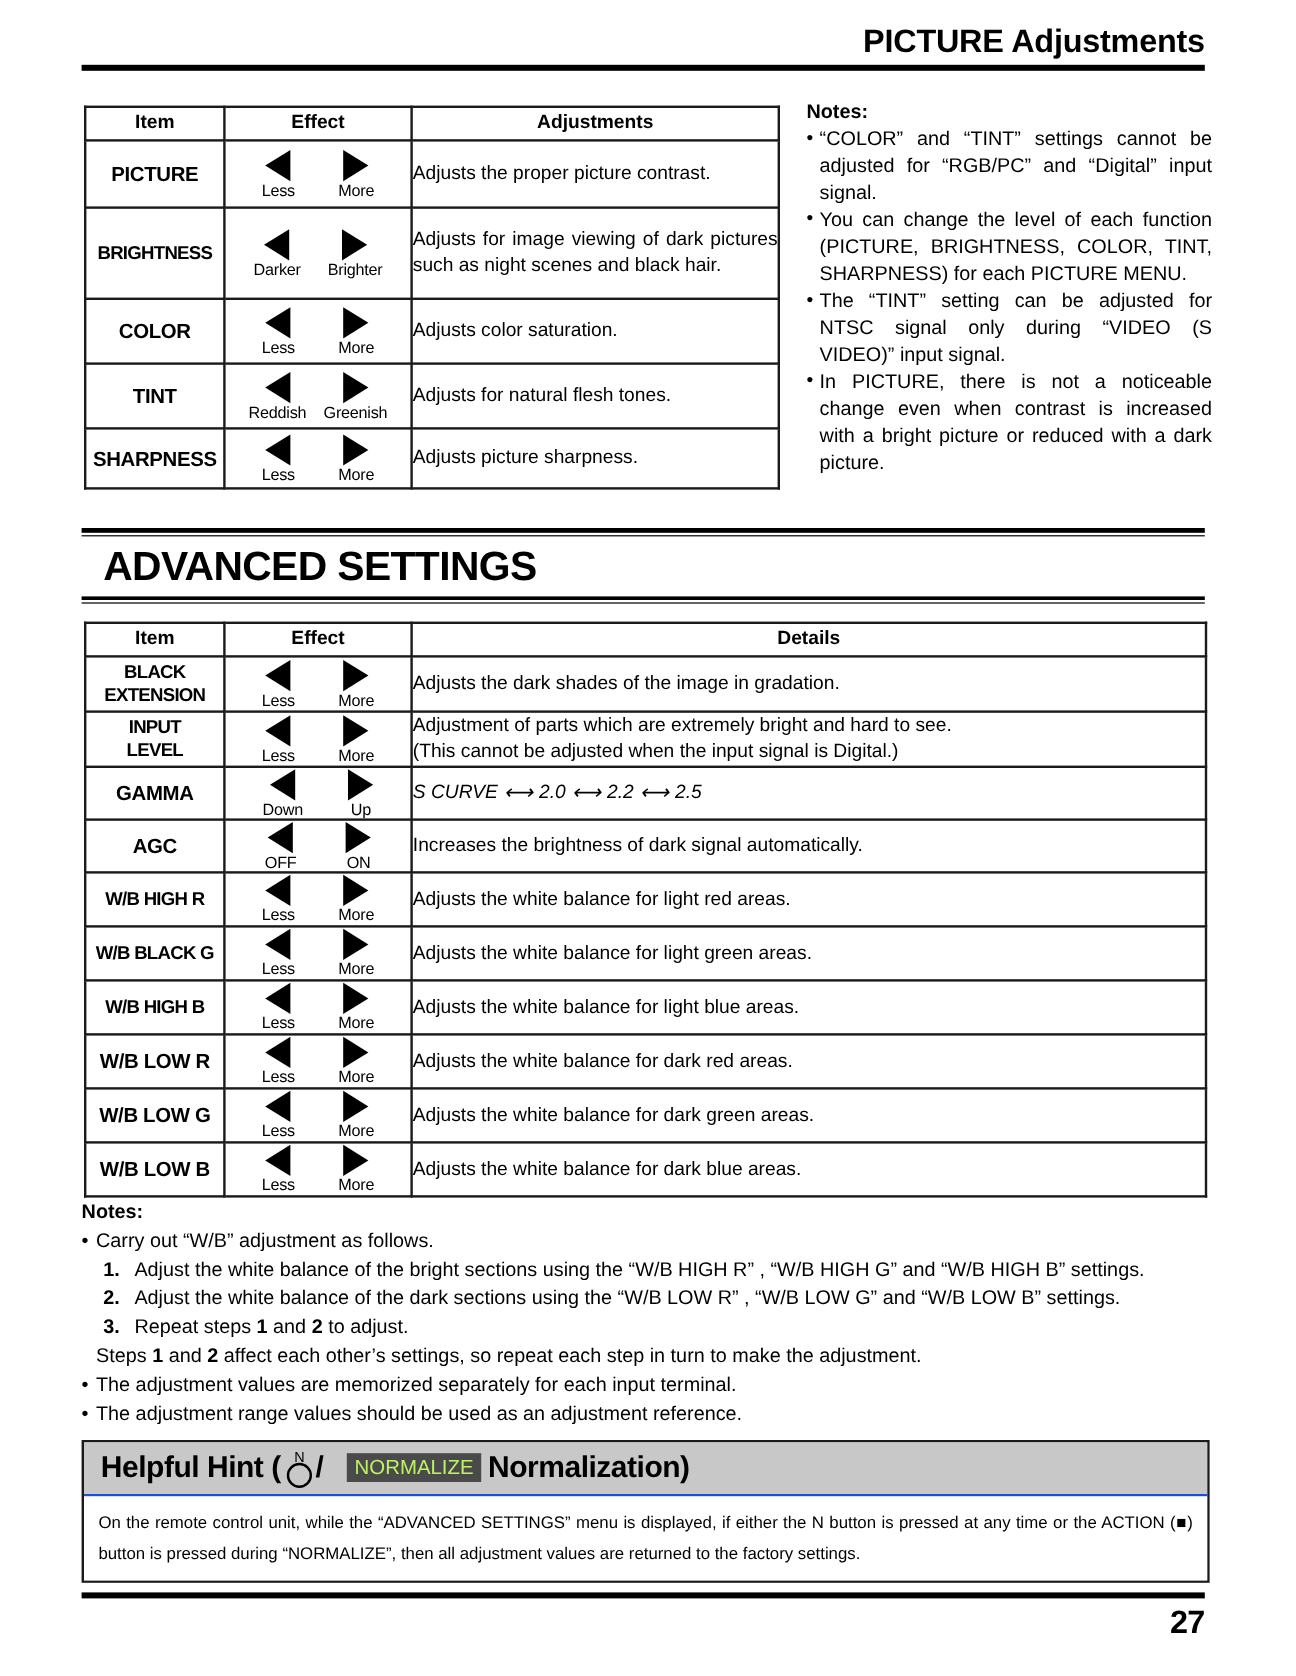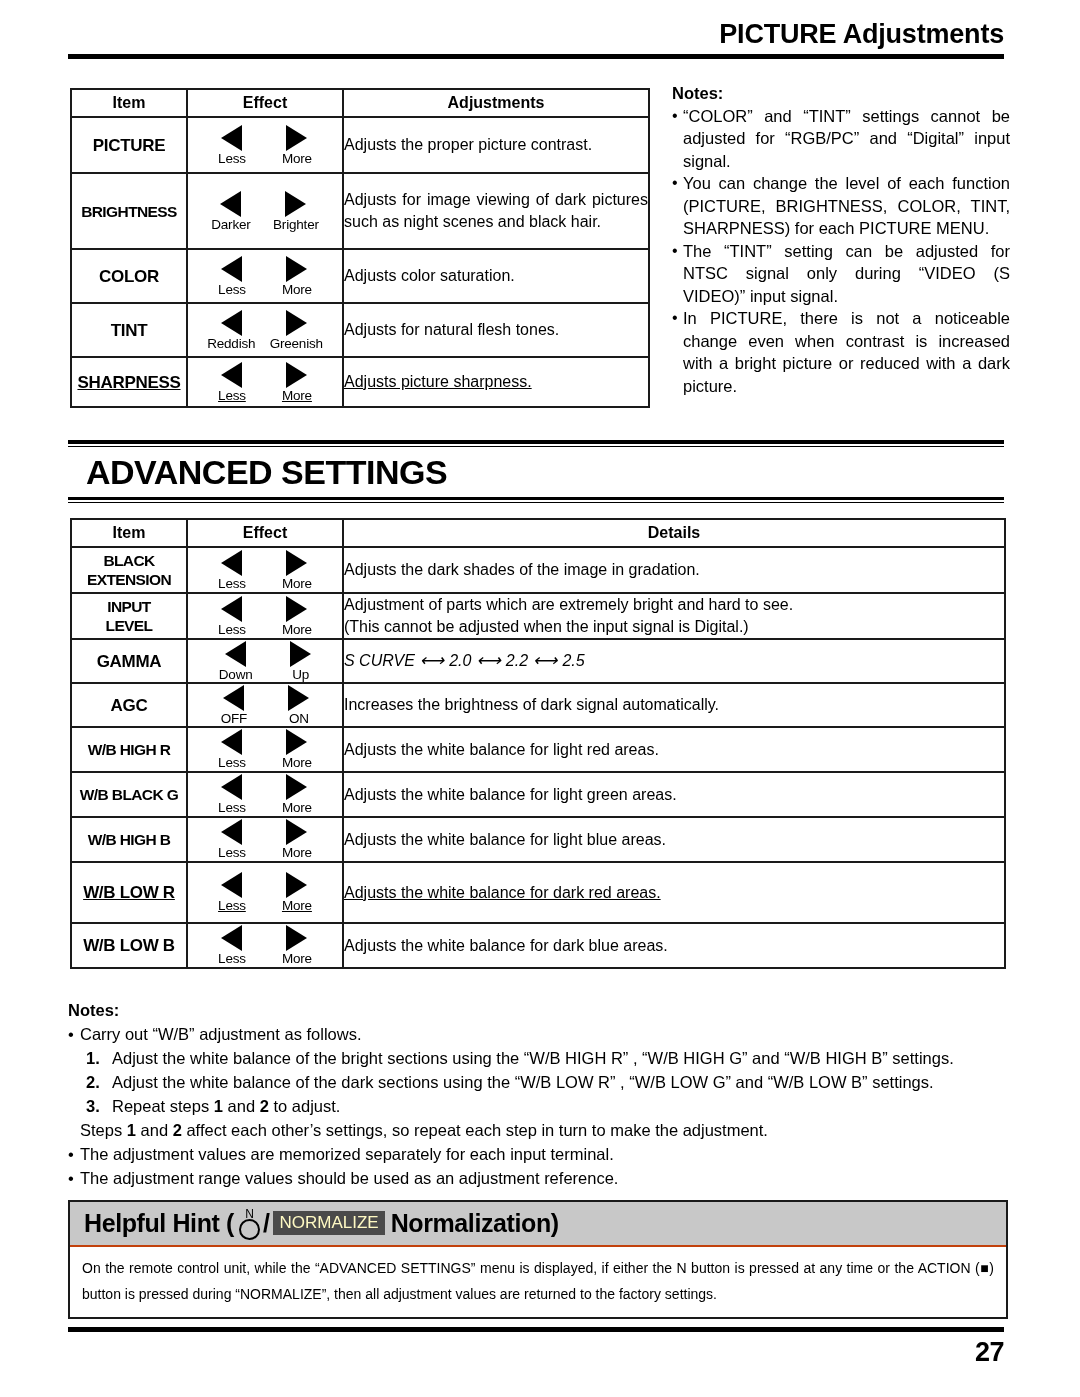--- a/index.html
+++ b/index.html
@@ -178,45 +178,45 @@
   }
   .hint-head {
     background: #c8c8c8;
     padding: 5px 14px 7px 14px;
     font-size: 25px;
     font-weight: bold;
     letter-spacing: -0.4px;
     display: flex;
     align-items: center;
     line-height: 30px;
-    border-bottom: 2px solid #c2410c;
+    border-bottom: 2px solid #1d4ed8;
   }
   .n-circle-wrap {
     display: inline-flex;
     flex-direction: column;
     align-items: center;
     margin: 0 3px 0 5px;
     position: relative;
     top: 2px;
   }
   .n-letter { font-size: 12px; font-weight: normal; line-height: 10px; }
   .n-circle {
     width: 21px; height: 21px;
     border: 2px solid #000;
     border-radius: 50%;
     box-sizing: border-box;
   }
   .normalize-badge {
     background: #4a4a4a;
-    color: #fef9c3;
+    color: #bef264;
     font-size: 17px;
     font-weight: normal;
     letter-spacing: 0px;
     padding: 1px 6px 2px 6px;
-    margin: 0 6px 0 4px;
+    margin: 0 6px 0 20px;
     line-height: 21px;
     display: inline-block;
   }
   .hint-body {
     padding: 8px 12px 10px 12px;
     font-size: 14px;
     line-height: 26px;
     text-align: justify;
     text-align-last: left;
     background: #fff;
@@ -322,21 +322,21 @@
                 <span class="eff-lbl">Reddish</span>
               </div>
               <div class="eff-grp">
                 <span class="tri tri-right"></span>
                 <span class="eff-lbl">Greenish</span>
               </div>
             </div>
           </td>
           <td class="desc-cell">Adjusts for natural flesh tones.</td>
         </tr>
-        <tr style="height: 50px; text-decoration: underline;">
+        <tr style="height: 50px;">
           <td class="item-cell">SHARPNESS</td>
           <td class="effect-cell">
             <div class="effect-inner">
               <div class="eff-grp">
                 <span class="tri tri-left"></span>
                 <span class="eff-lbl">Less</span>
               </div>
               <div class="eff-grp">
                 <span class="tri tri-right"></span>
                 <span class="eff-lbl">More</span>
@@ -523,36 +523,54 @@
               <div class="eff-grp">
                 <span class="tri tri-right"></span>
                 <span class="eff-lbl">More</span>
               </div>
             </div>
           </td>
           <td class="desc-cell">
             <div>Adjusts the white balance for light blue areas.</div>
           </td>
         </tr>
-        <tr style="height: 61px; text-decoration: underline;">
+        <tr style="height: 45px;">
           <td class="item-cell">W/B LOW R</td>
           <td class="effect-cell">
             <div class="effect-inner">
               <div class="eff-grp">
                 <span class="tri tri-left"></span>
                 <span class="eff-lbl">Less</span>
               </div>
               <div class="eff-grp">
                 <span class="tri tri-right"></span>
                 <span class="eff-lbl">More</span>
               </div>
             </div>
           </td>
           <td class="desc-cell">
             <div>Adjusts the white balance for dark red areas.</div>
+          </td>
+        </tr>
+        <tr style="height: 45px;">
+          <td class="item-cell">W/B LOW G</td>
+          <td class="effect-cell">
+            <div class="effect-inner">
+              <div class="eff-grp">
+                <span class="tri tri-left"></span>
+                <span class="eff-lbl">Less</span>
+              </div>
+              <div class="eff-grp">
+                <span class="tri tri-right"></span>
+                <span class="eff-lbl">More</span>
+              </div>
+            </div>
+          </td>
+          <td class="desc-cell">
+            <div>Adjusts the white balance for dark green areas.</div>
           </td>
         </tr>
         <tr style="height: 45px;">
           <td class="item-cell">W/B LOW B</td>
           <td class="effect-cell">
             <div class="effect-inner">
               <div class="eff-grp">
                 <span class="tri tri-left"></span>
                 <span class="eff-lbl">Less</span>
               </div>

